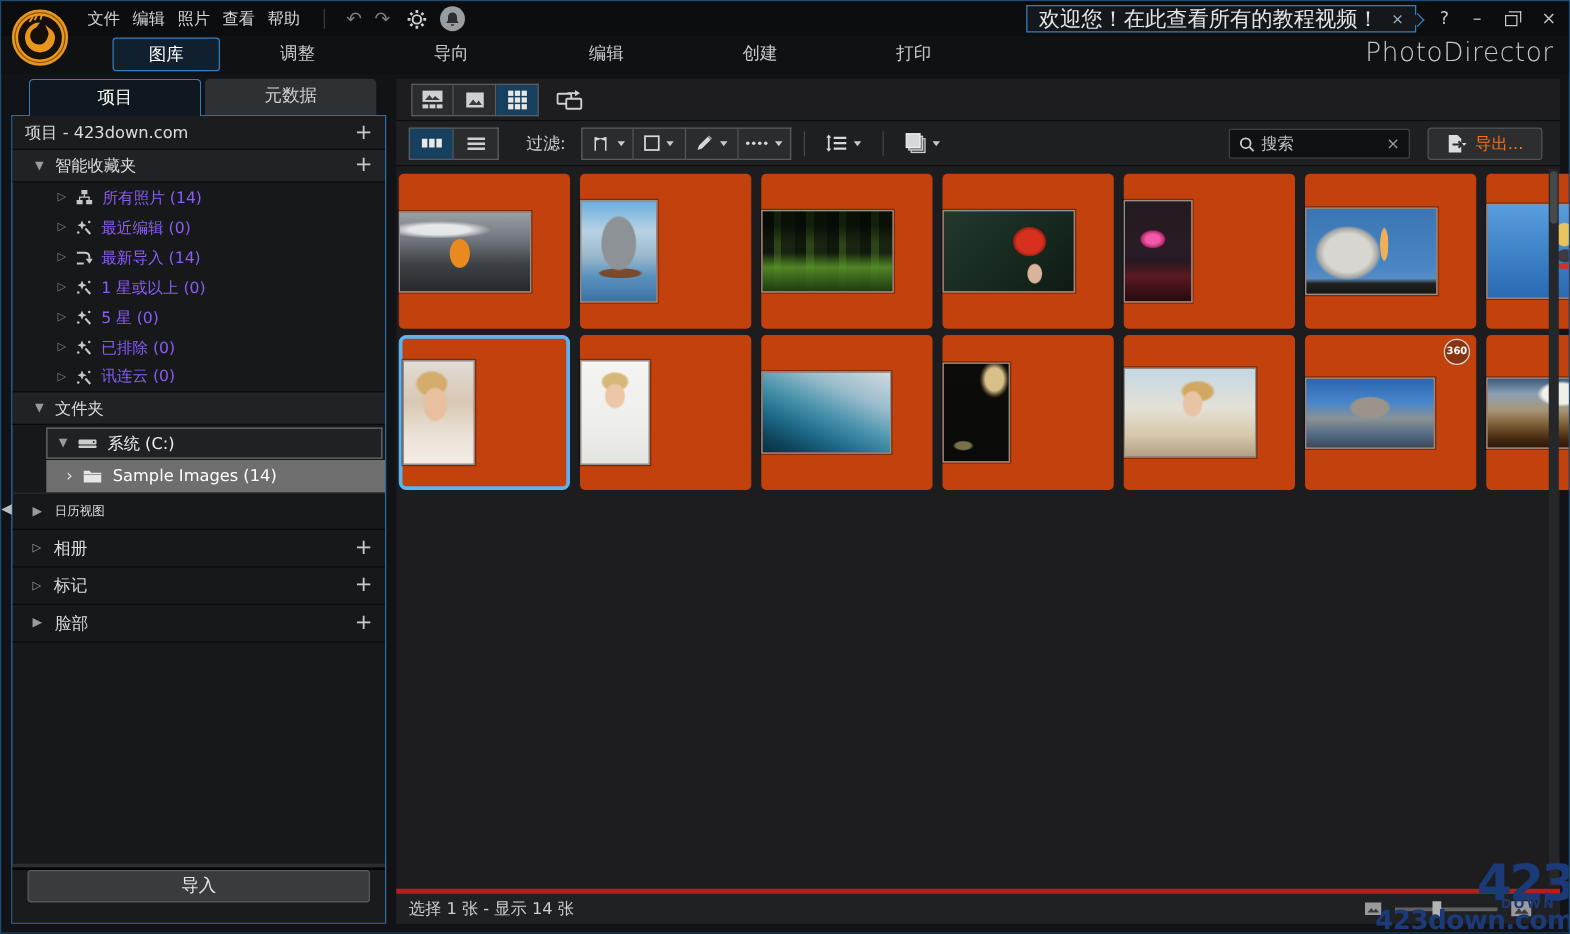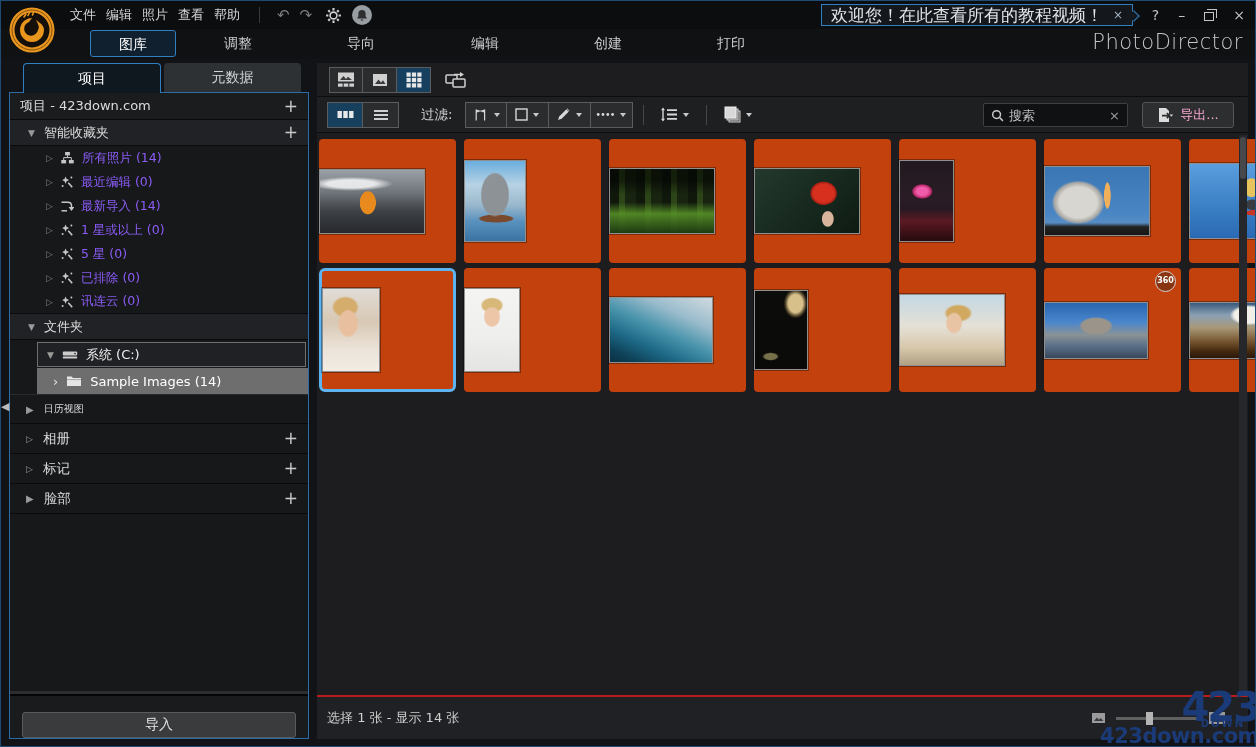--- a/index.html
+++ b/index.html
@@ -60,21 +60,21 @@
   .tree-caret { font-size:9px; color:#7f7f7f; }
   .tree-label { font-size:12.5px; color:#8b5cf6; }
   .drive-row { height:25px; margin:2px 2px 1px 27px; border:1px solid #6f6f6f; background:#202124;
                display:flex; align-items:center; gap:8px; padding-left:9px; }
   .drive-label { font-size:13px; color:#eee; }
   .folder-row { height:26px; margin-left:27px; background:#6e6e6e; display:flex; align-items:center;
                 gap:8px; padding-left:16px; }
   .folder-label { font-size:13px; color:#fff; }
   .folder-caret { color:#e4e4e4; font-size:13px; }
   .import-area { position:absolute; left:0; right:0; bottom:0; height:44px; border-top:2px solid #050505;
-                 box-shadow:0 -3px 0 #2c2d2f; background:#1a1b1d; display:flex; align-items:flex-end;
+                 box-shadow:0 -3px 0 #2c2d2f; background:#1a1b1d; display:flex; align-items:flex-start;
                  justify-content:center; }
   .import-btn { width:274px; height:26px; background:#3a3b3d; border:1px solid #5a5b5d; border-radius:3px;
                 color:#e6e6e6; font-size:14px; display:flex; align-items:center; justify-content:center; }
   .collapse-handle { position:absolute; left:0; top:390px; width:12px; height:30px; z-index:5;
                      color:#b9bcbf; font-size:11px; display:flex; align-items:center; }
 
   
   .content { position:absolute; left:316px; right:7px; top:62px; bottom:7px; background:#1d1d1f; }
   .tb1 { position:relative; height:34px; border-bottom:1px solid #0d0d0e; display:flex; align-items:center;
          padding-left:12px; }
@@ -93,21 +93,21 @@
   .vsep2 { width:1px; height:20px; background:#454648; margin:0 10px; }
   .search-box { position:absolute; right:120px; top:6px; width:145px; height:24px; background:#101113;
                 border:1px solid #3f4042; border-radius:2px; display:flex; align-items:center; padding:0 7px; gap:5px; }
   .search-input { flex:1; background:transparent; border:none; outline:none; color:#cfcfcf; font-size:13px;
                   font-family:inherit; min-width:0; }
   .search-input::placeholder { color:#bfc1c3; opacity:1; }
   .search-clear { color:#9a9c9e; font-size:13px; }
   .export-btn { position:absolute; right:14px; top:5px; width:92px; height:26px; background:#2d2e30;
                 border:1px solid #545557; border-radius:3px; display:flex; align-items:center;
                 justify-content:center; gap:6px; }
-  .export-label { font-size:13px; color:#f9a8d4; }
+  .export-label { font-size:13px; color:#f97316; }
 
   
   .grid { position:absolute; left:2px; top:76px; display:flex; flex-direction:column; gap:5px; }
   .grid-row { display:flex; gap:8px; }
   .cell { width:137px; height:124px; background:#c2410c; border-radius:4px; position:relative;
           display:flex; align-items:center; justify-content:flex-start; }
   .cell.selected { border:3px solid #5db2f0; border-radius:6px; }
   .ph { border:1px solid #909090; box-shadow:0 0 0 1px rgba(0,0,0,.35); }
   .badge360 { position:absolute; top:3px; right:5px; width:21px; height:21px; border:1.5px solid #d5d5d5;
               border-radius:50%; color:#fff; font-size:8px; font-weight:bold; line-height:18px;
@@ -166,21 +166,21 @@
         linear-gradient(180deg,#2a66b0 0%,#4a86cc 35%,#8a9294 58%,#5a7088 78%,#38485c 100%); }
   .p14 { width:104px; height:57px; background:
         radial-gradient(ellipse 30px 16px at 58% 22%, #f0efe8 0 50%, transparent 65%),
         linear-gradient(180deg,#3a5a7c 0%,#8aa0b4 22%,#a89878 45%,#7a5a34 68%,#44280f 88%,#2a180a 100%); }
 
   
   .scrollbar { position:absolute; right:1px; top:72px; bottom:30px; width:8px; background:#26272a; }
   .scroll-thumb { position:absolute; top:2px; left:1px; width:6px; height:42px; background:#47484b; border-radius:3px; }
 
   
-  .statusbar { position:absolute; left:0; right:0; bottom:0; height:44px; border-top:2px solid #b91c1c;
+  .statusbar { position:absolute; left:0; right:0; bottom:0; height:28px; border-top:4px solid #b91c1c;
                background:#202124; display:flex; align-items:center; }
   .status-sel { font-size:13px; color:#cfcfcf; margin-left:10px; }
   .status-path { font-size:13px; color:#cfcfcf; position:absolute; left:239px; }
   .zoom-ctrl { position:absolute; right:22px; display:flex; align-items:center; gap:10px; }
   .slider-track { width:82px; height:3px; background:#606060; position:relative; }
   .slider-thumb { position:absolute; left:36%; top:-5px; width:7px; height:13px; background:#b4b4b4; }
 
   
   .watermark { position:absolute; right:-4px; bottom:0; z-index:40; text-align:right; color:#1b3a78;
                line-height:.85; pointer-events:none; }

